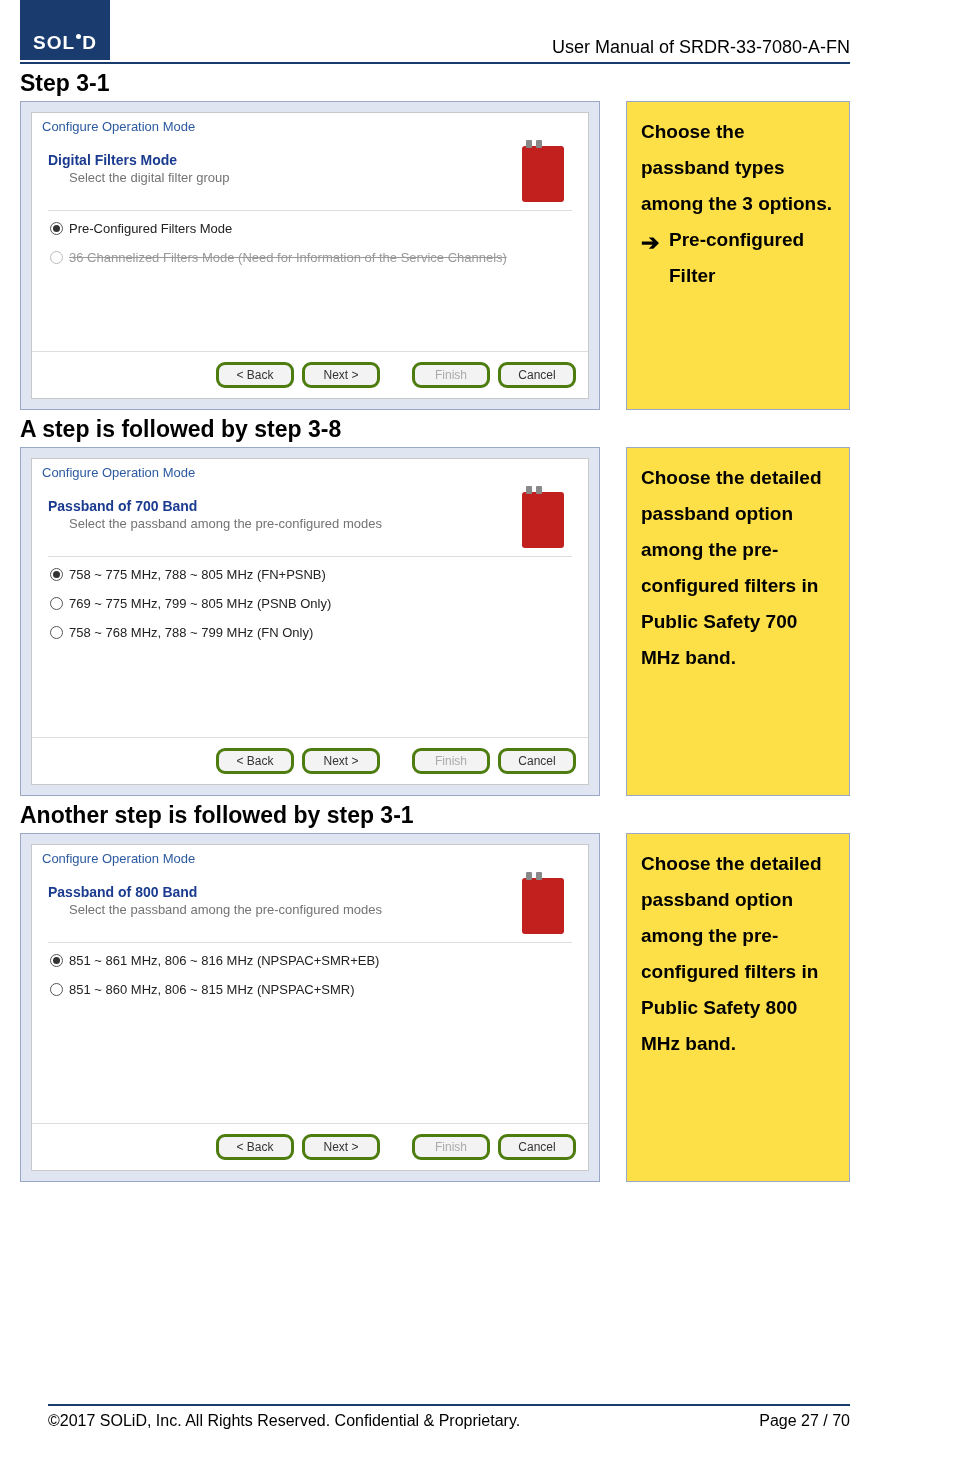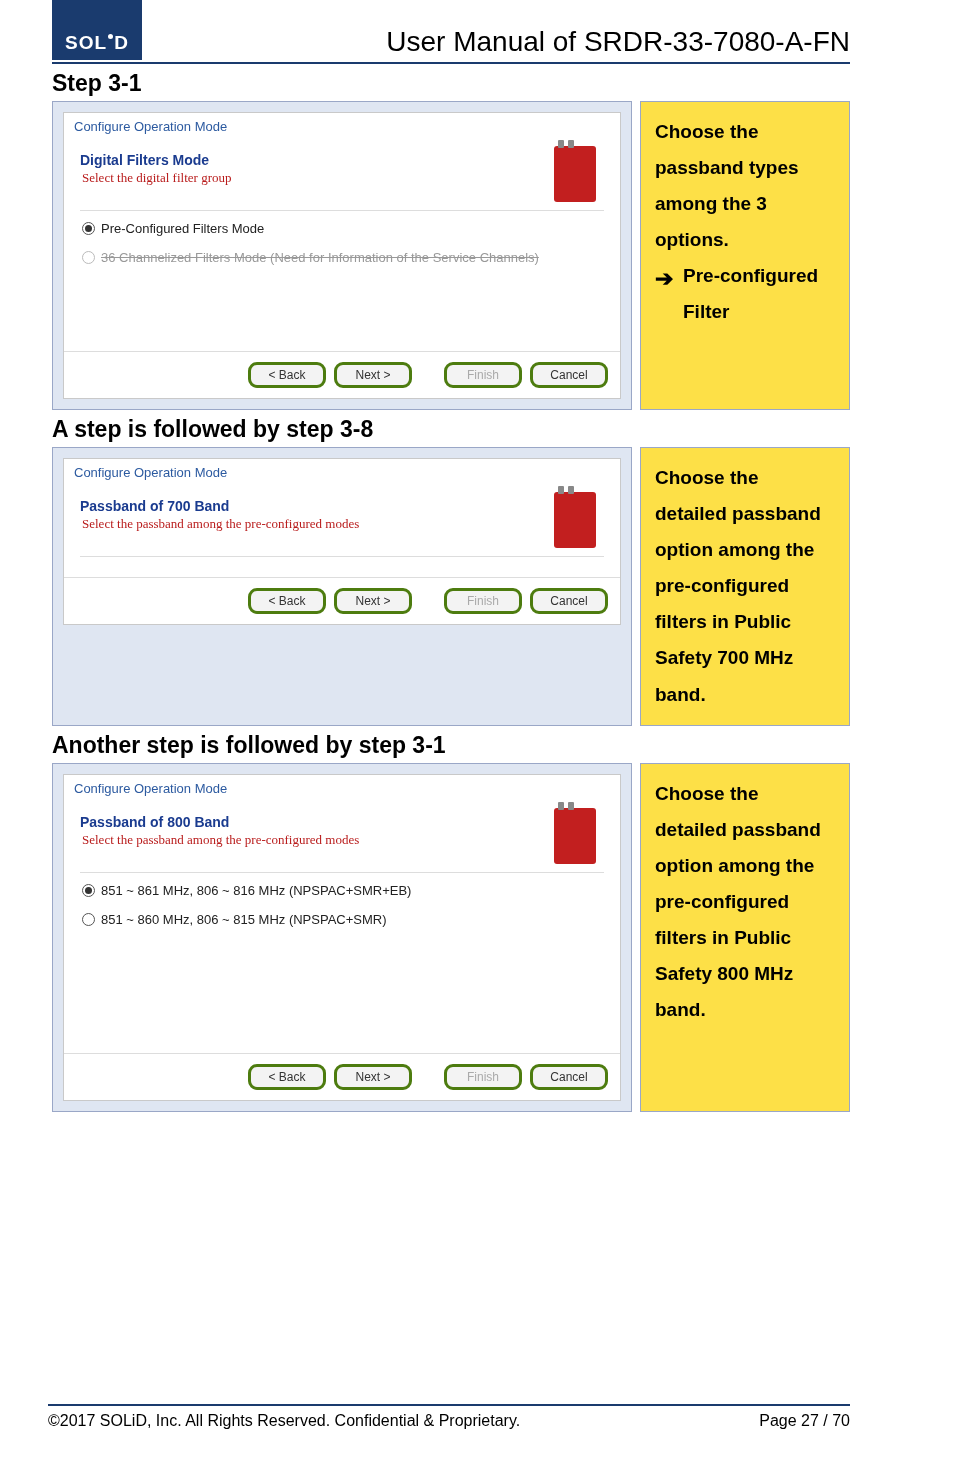--- a/index.html
+++ b/index.html
@@ -5,21 +5,21 @@
   * { box-sizing: border-box; margin: 0; padding: 0; }
   body {
     font-family: Arial, Helvetica, sans-serif;
     background: #fff;
     width: 978px;
     color: #000;
   }
   .page {
     width: 898px;
     min-height: 1458px;
-    padding: 0 48px 50px 52px;
+    padding: 0 48px 50px 20px;
     position: relative;
   }
   .header {
     display: flex;
     justify-content: space-between;
     align-items: flex-end;
     border-bottom: 2px solid #1a3b6e;
     padding-bottom: 2px;
     margin-bottom: 6px;
   }
@@ -41,33 +41,33 @@
     display: inline-block;
     width: 5px; height: 5px;
     background: #fff;
     border-radius: 50%;
     vertical-align: top;
     margin: 0 1px;
     position: relative;
     top: 2px;
   }
   .doc-title {
-    font-size: 28px;
+    font-size: 18px;
     color: #000;
     padding-bottom: 2px;
   }
   .step-heading {
     font-weight: bold;
     font-size: 23px;
     margin: 4px 0 4px 0;
   }
   .block-row {
     display: flex;
     align-items: stretch;
-    gap: 8px;
+    gap: 26px;
     margin-bottom: 6px;
   }
   .screenshot-cell {
     width: 580px;
     border: 1px solid #9aa7c7;
     background: #dfe6f2;
     padding: 10px;
   }
   .dialog {
     background: #fff;
@@ -85,23 +85,22 @@
     padding: 6px 16px 10px 16px;
   }
   .dialog-heading {
     font-weight: bold;
     color: #1a3b8f;
     font-size: 14px;
     margin: 10px 0 2px 0;
   }
   .dialog-sub {
     font-size: 13px;
-    color: #b91c1c;
-    margin-left: 2px;
-    font-family: Liberation Serif, serif;
+    color: #737373;
+    margin-left: 21px;
   }
   .dialog-top {
     display: flex;
     justify-content: space-between;
     align-items: flex-start;
     border-bottom: 1px solid #ddd;
     padding-bottom: 8px;
     margin-bottom: 10px;
   }
   .device-icon {
@@ -276,20 +275,34 @@
       <div class="dialog">
         <div class="dialog-title">Configure Operation Mode</div>
         <div class="dialog-body">
           <div class="dialog-top">
             <div>
               <div class="dialog-heading">Passband of 700 Band</div>
               <div class="dialog-sub">Select the passband among the pre-configured modes</div>
             </div>
             <div class="device-icon"></div>
           </div>
+          <div class="option-body">
+            <div class="radio-row">
+              <span class="radio selected"></span>
+              <span>758 ~ 775 MHz, 788 ~ 805 MHz (FN+PSNB)</span>
+            </div>
+            <div class="radio-row">
+              <span class="radio"></span>
+              <span>769 ~ 775 MHz, 799 ~ 805 MHz (PSNB Only)</span>
+            </div>
+            <div class="radio-row">
+              <span class="radio"></span>
+              <span>758 ~ 768 MHz, 788 ~ 799 MHz (FN Only)</span>
+            </div>
+          </div>
         </div>
         <div class="dialog-buttons">
           <span class="dbtn">&lt; Back</span>
           <span class="dbtn spacer-gap">Next &gt;</span>
           <span class="dbtn disabled">Finish</span>
           <span class="dbtn">Cancel</span>
         </div>
       </div>
     </div>
     <div class="desc-cell">

